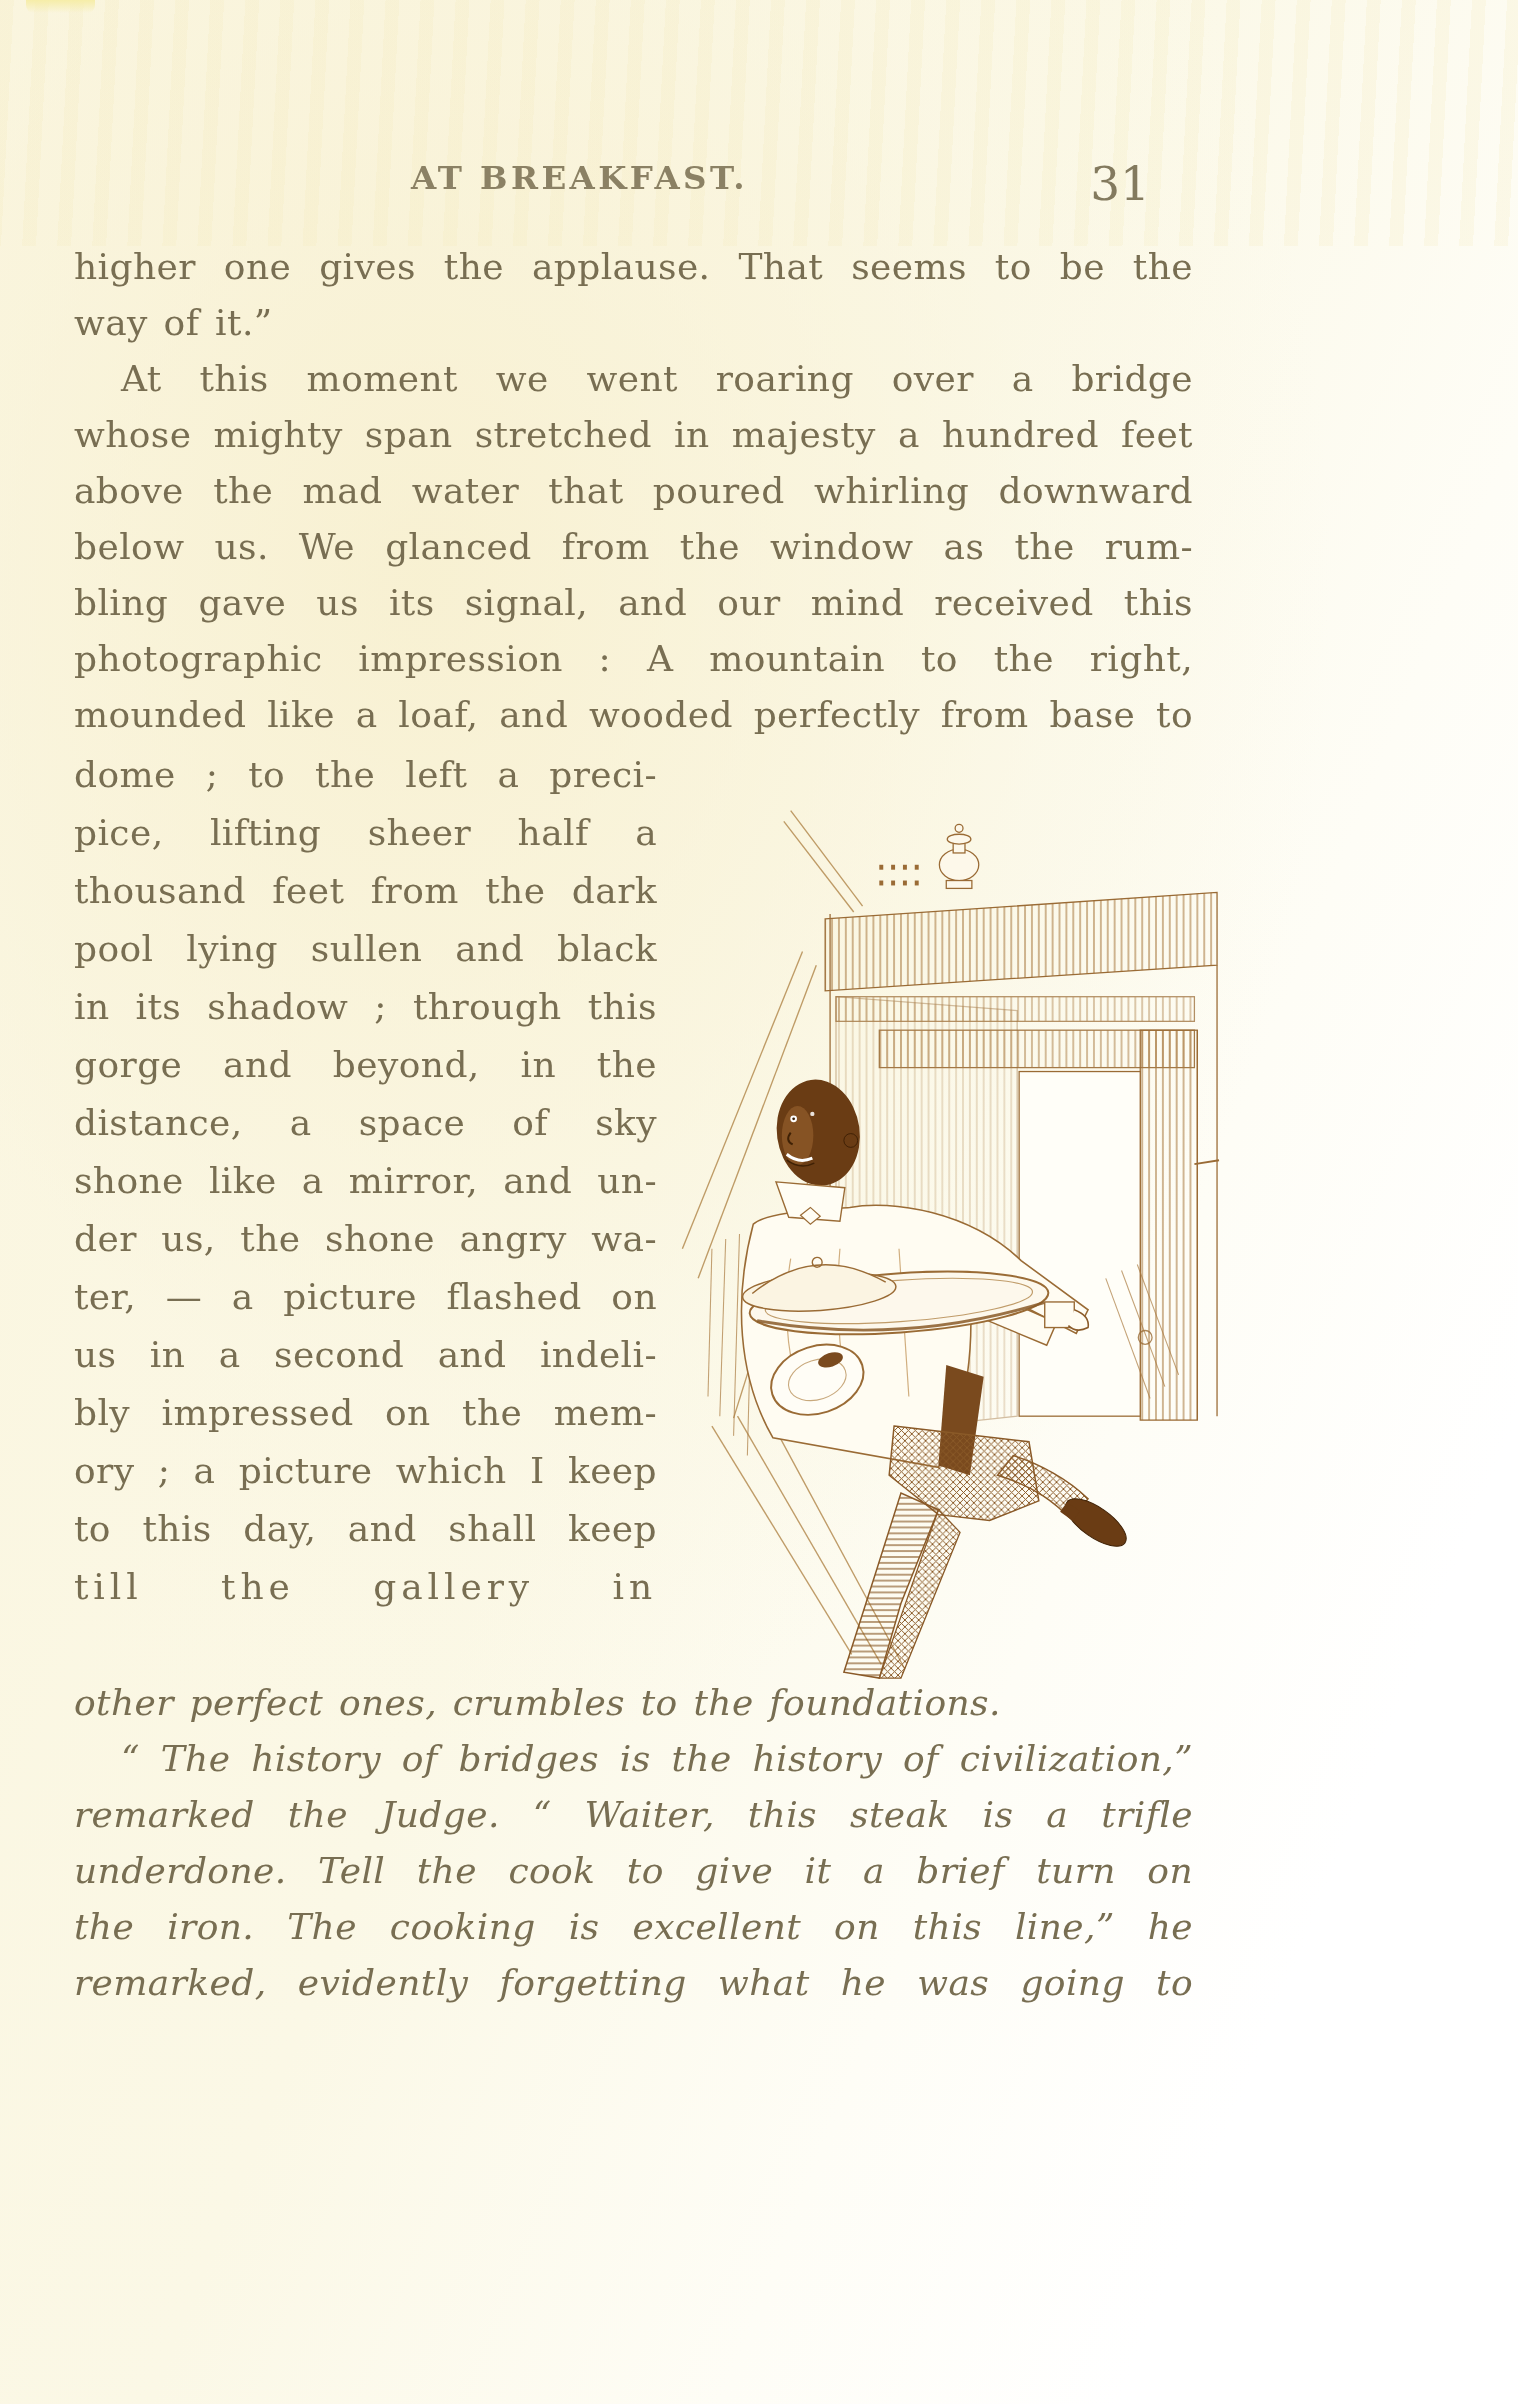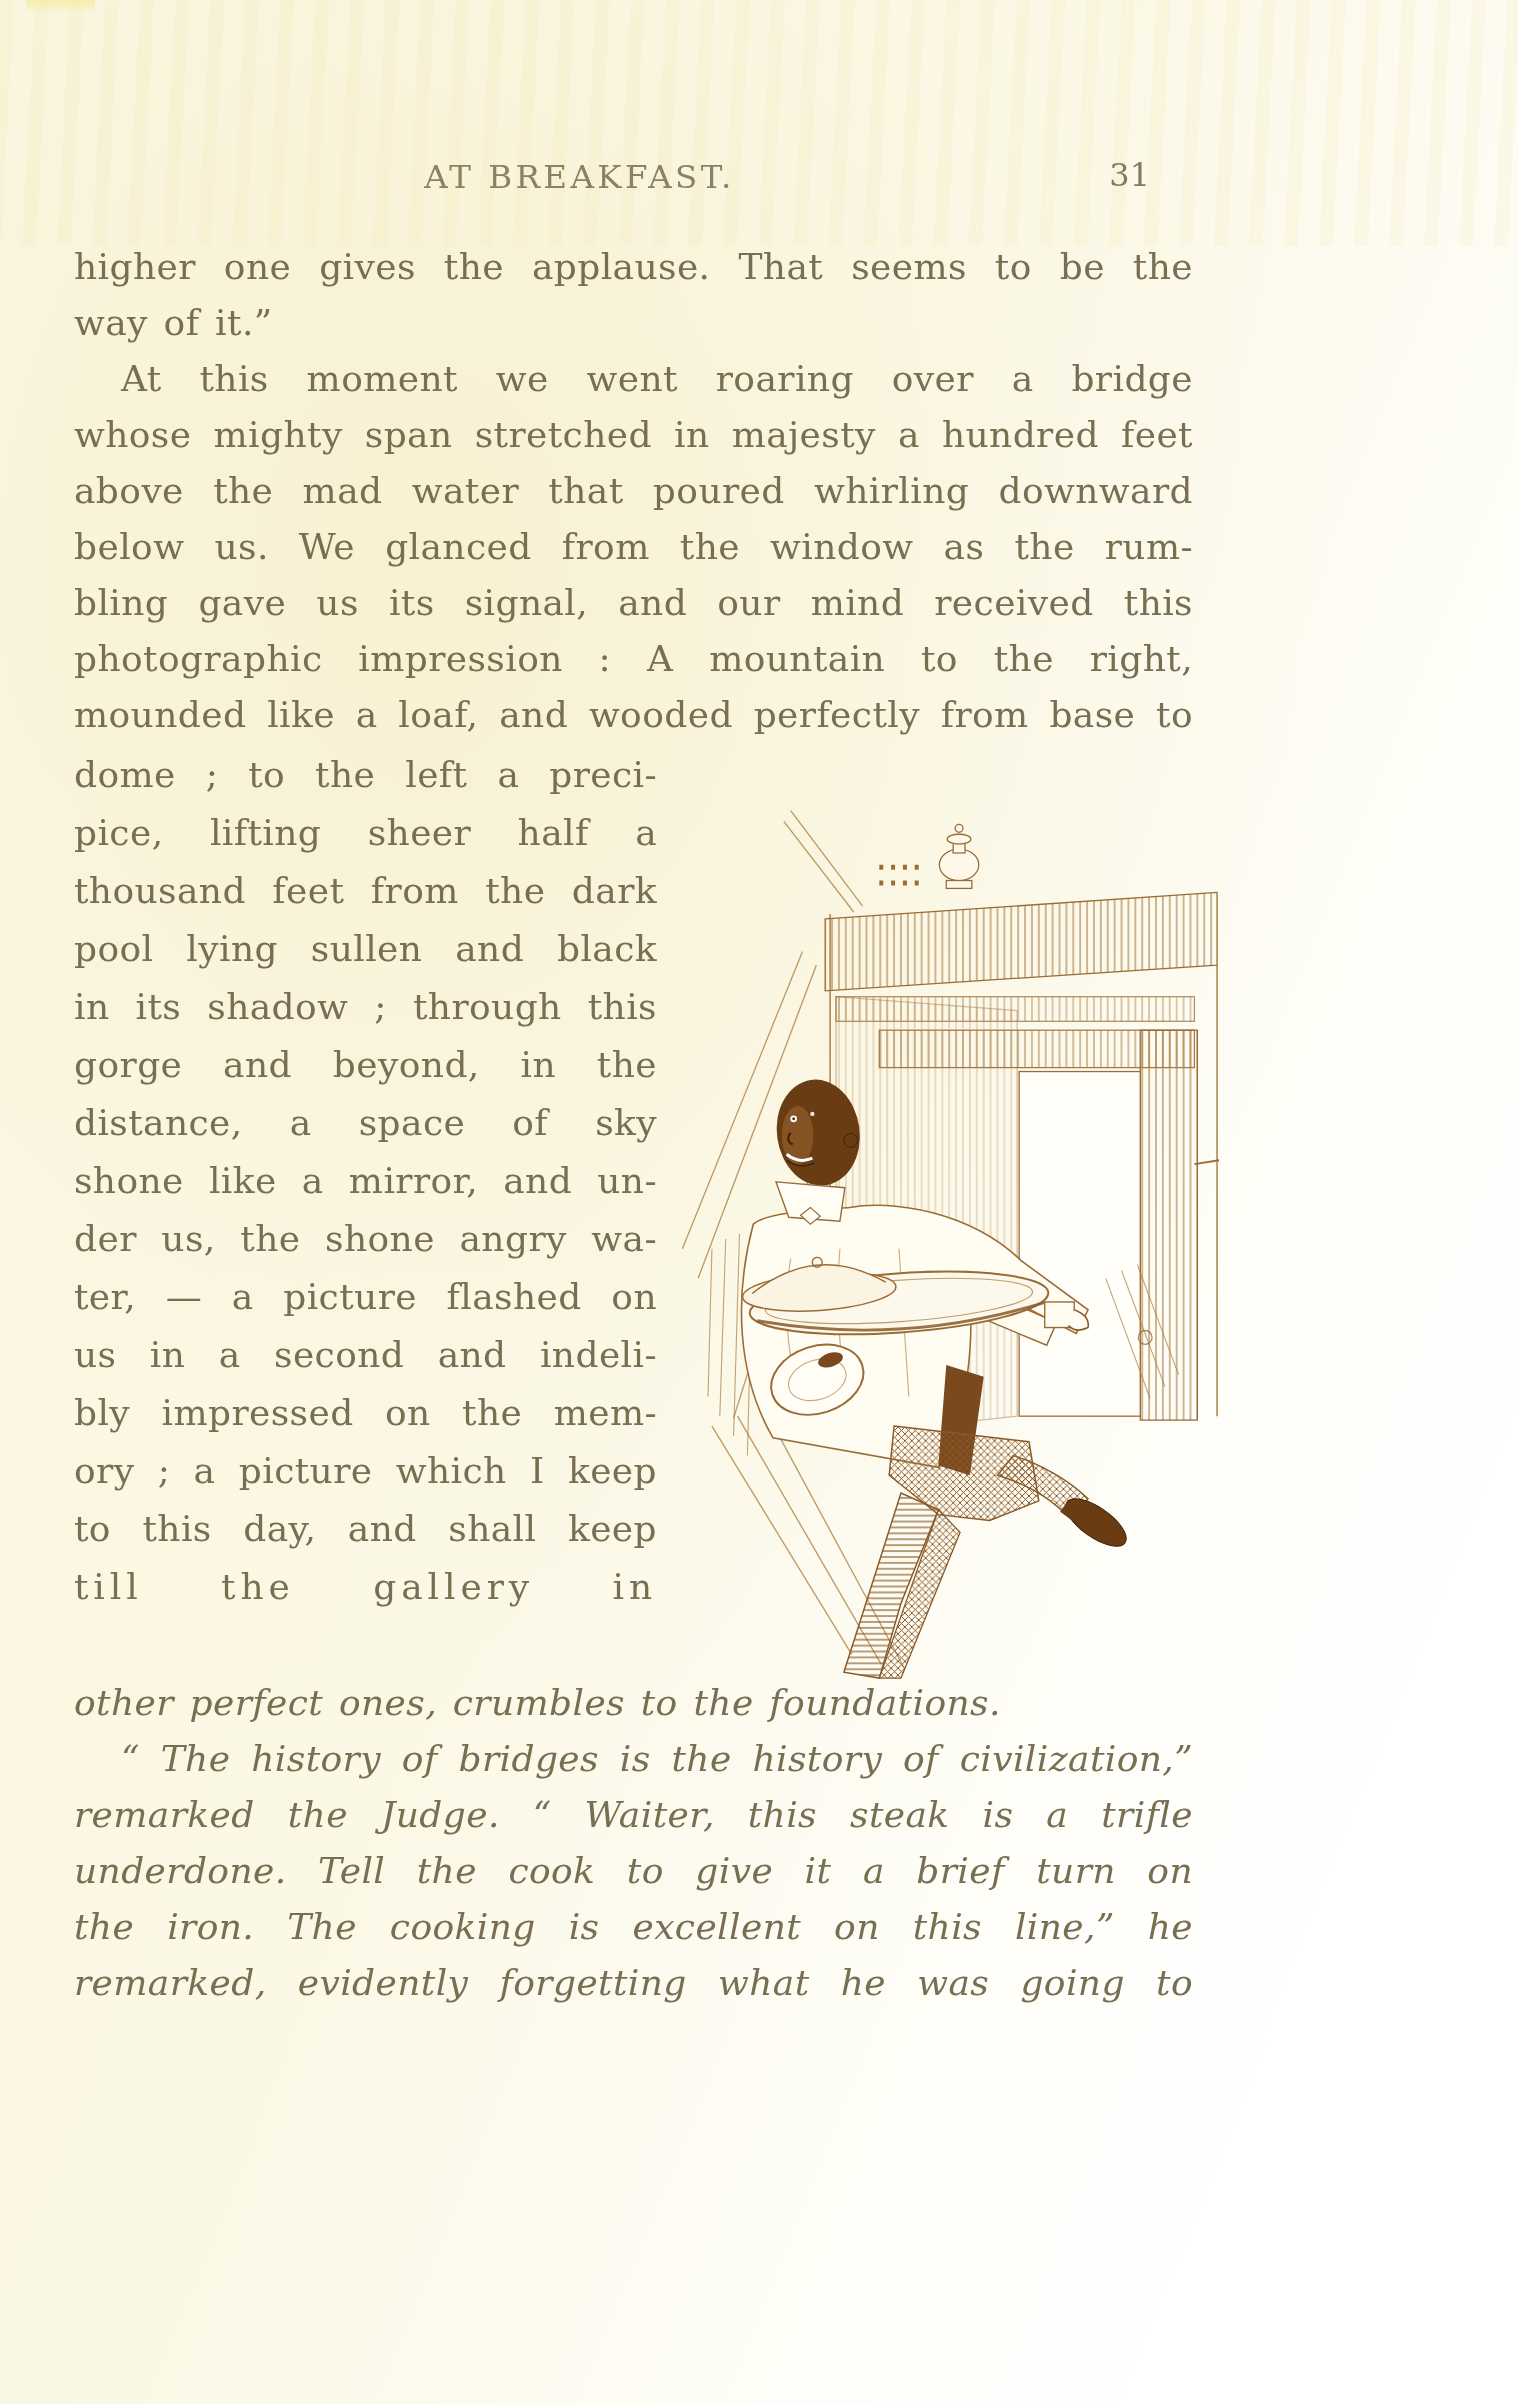--- a/index.html
+++ b/index.html
@@ -16,23 +16,23 @@
       linear-gradient(112deg,#faf5dd 0%,#fbf8e6 45%,#fefdf6 68%,#ffffff 84%);
   }
   .edge-tint{
     position:absolute;left:25.6px;top:0;width:69px;height:12.8px;
     background:linear-gradient(180deg,#f6eda8,rgba(250,246,215,0));
     border-radius:0 0 7.9px 7.9px;
   }
   .header{position:absolute;left:74px;top:158px;width:1119px;height:47px;}
   .title{
     position:absolute;left:0;right:108px;top:0;
-    text-align:center;font-size:32.5px;letter-spacing:3.4px;color:#8b8164;
-  }
-  .pagenum{position:absolute;right:43px;top:-2px;font-size:32px;color:#837a5e;}
+    text-align:center;font-size:32.5px;letter-spacing:3.4px;color:#8b8164;font-weight:bold;
+  }
+  .pagenum{position:absolute;right:43px;top:-2px;font-size:47px;color:#837a5e;}
 
   .blockA{position:absolute;left:74px;top:239px;width:1119px;}
   .blockB{position:absolute;left:74px;top:746px;width:583px;}
   .blockC{position:absolute;left:74px;top:1675px;width:1119px;font-style:italic;}
 
   .ln{
     font-size:36px;line-height:56px;height:56px;
     text-align:justify;text-align-last:justify;
     letter-spacing:0.4px;word-spacing:3.9px;
     overflow:hidden;

